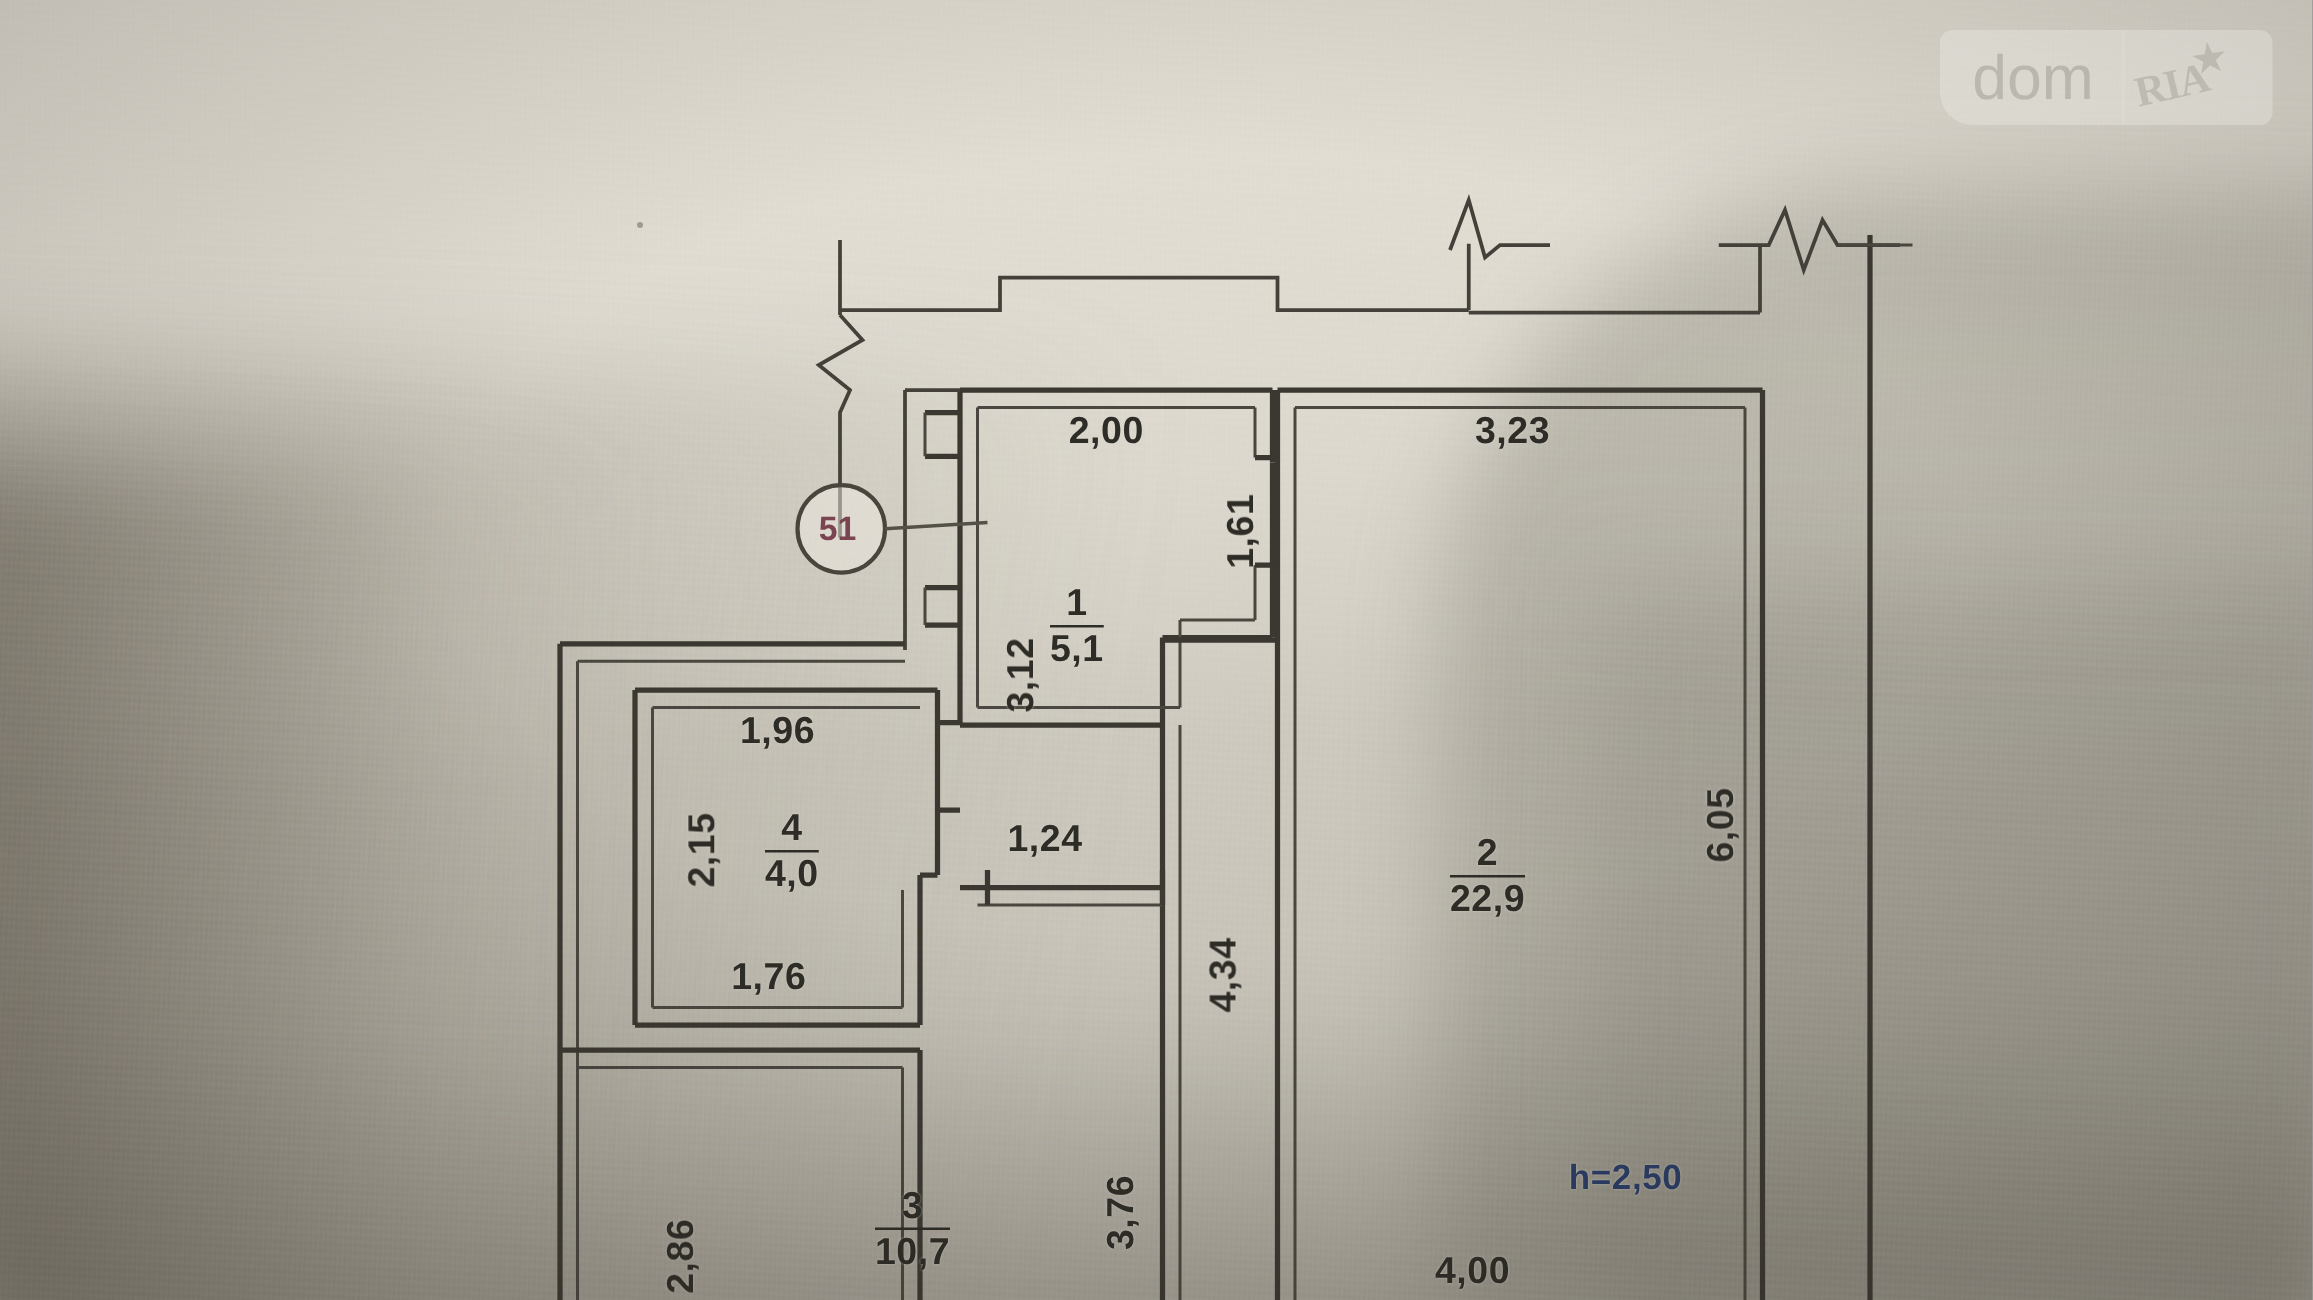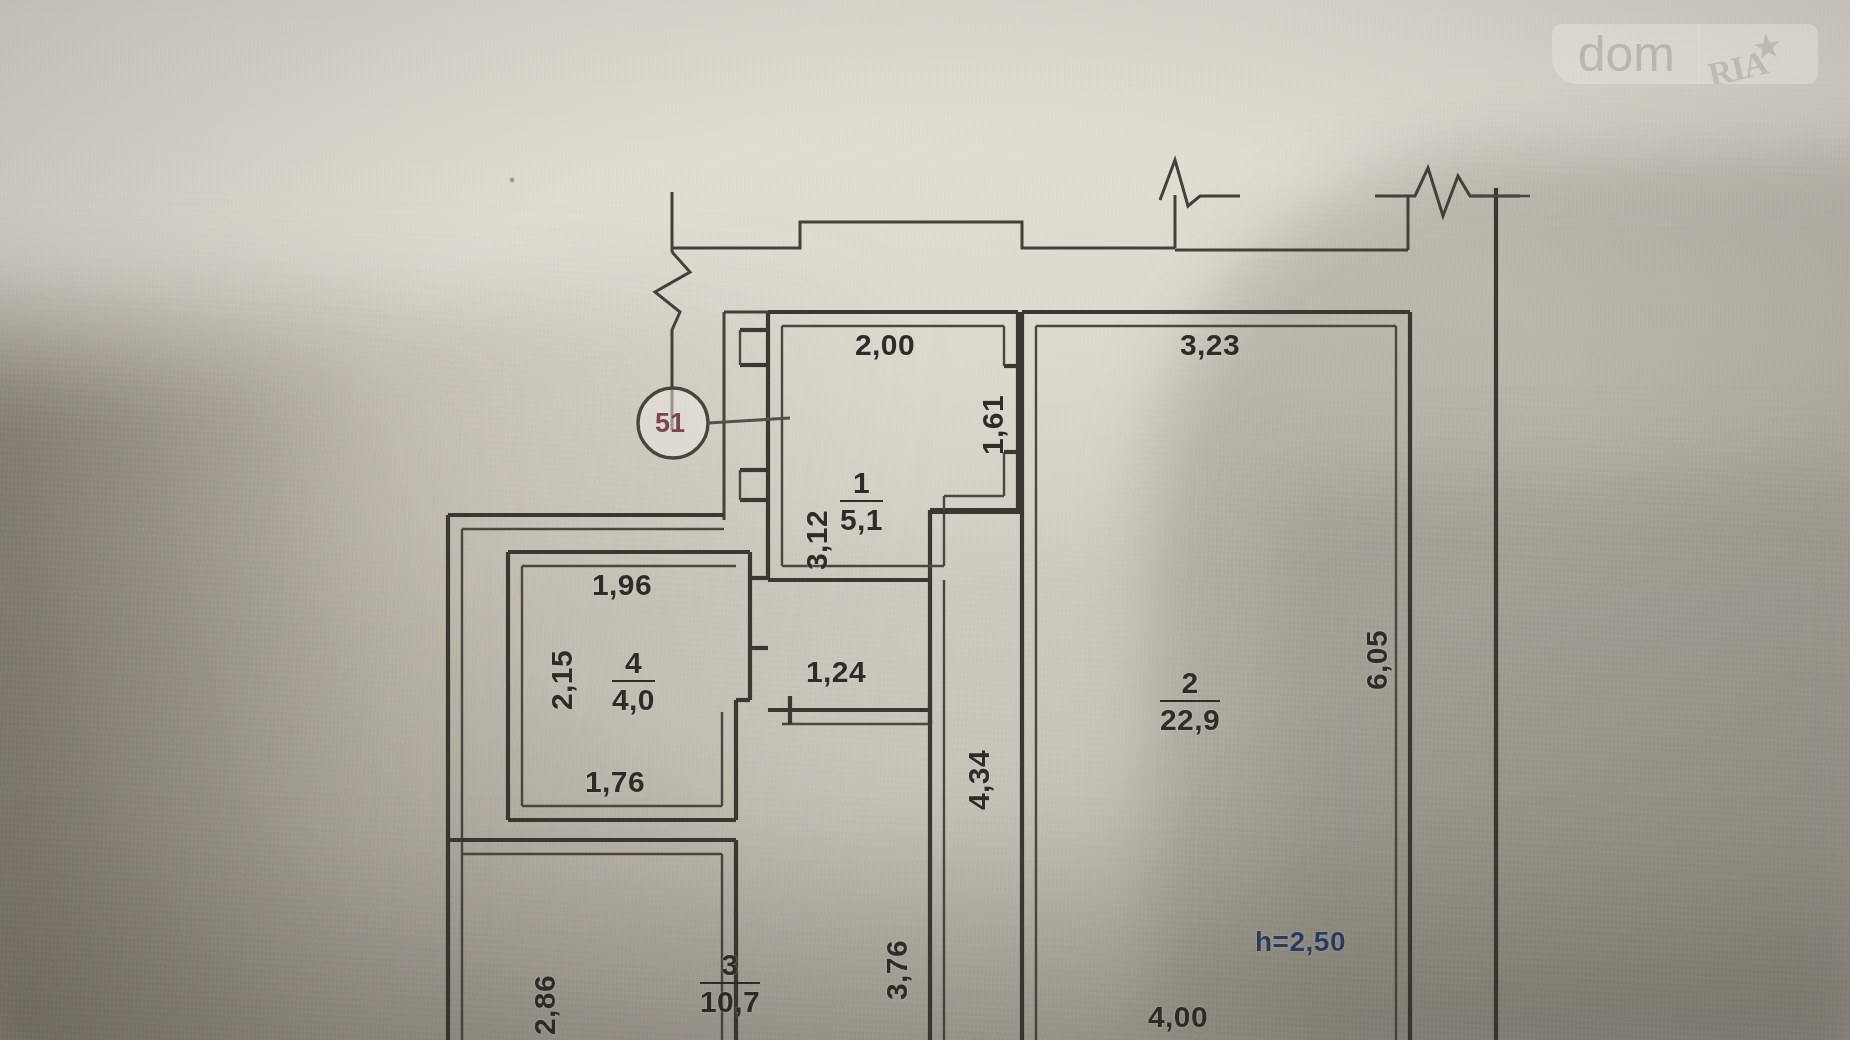--- a/index.html
+++ b/index.html
@@ -153,21 +153,21 @@
     text-shadow: 0 0 2px rgba(216,214,206,0.7);
   }
 
   
   #watermark {
     position: absolute;
     top: 24px;
     right: 32px;
     display: flex;
     align-items: stretch;
-    height: 60px;
+    height: 76px;
     opacity: .52;
   }
   #watermark .wm-left {
     background: rgba(246,245,242,0.55);
     border-top-left-radius: 10px;
     border-bottom-left-radius: 26px;
     padding: 0 22px 0 26px;
     display: flex;
     align-items: center;
   }

